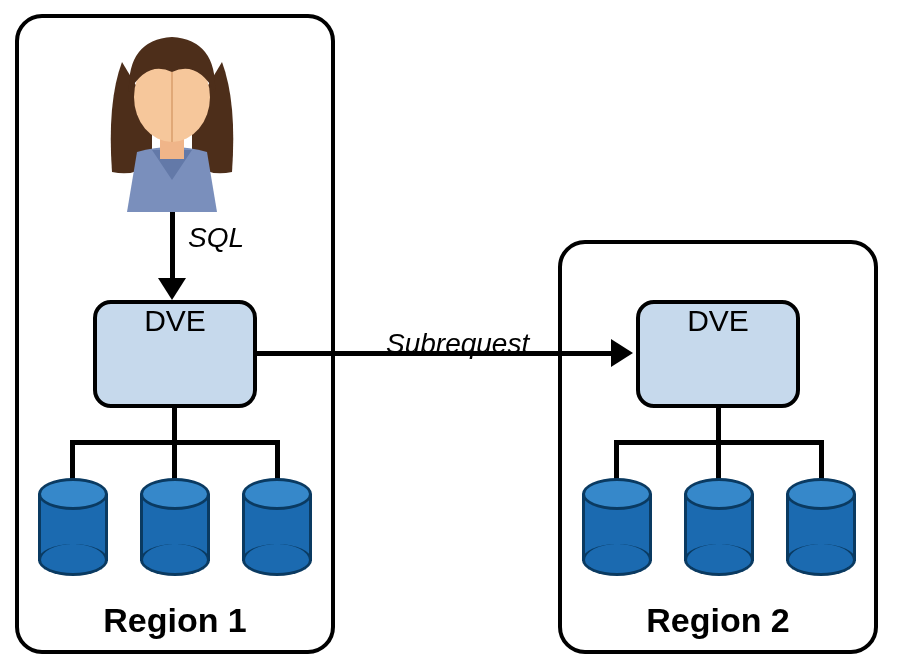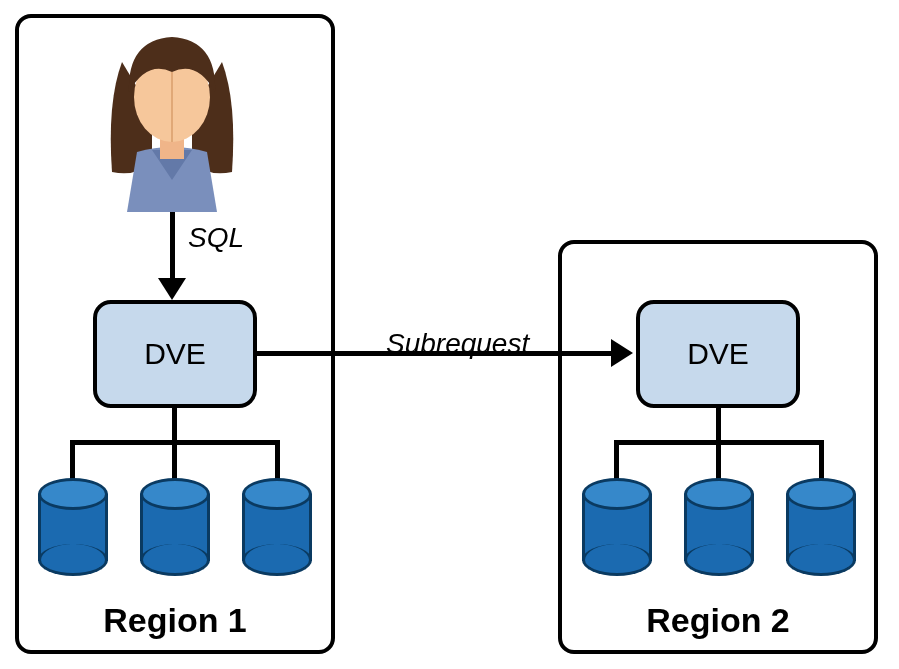--- a/index.html
+++ b/index.html
@@ -6,37 +6,36 @@
     body {
       width: 899px;
       height: 669px;
       position: relative;
       background: #fff;
       font-family: "Segoe UI", Arial, sans-serif;
     }
     .region-box {
       position: absolute;
       border: 4px solid #000;
-      border-radius: 16px;
+      border-radius: 27px;
     }
     .region-label {
       position: absolute;
       font-size: 34px;
       font-weight: 700;
       color: #000;
       width: 100%;
       text-align: center;
     }
     .dve-box {
       position: absolute;
       border: 4px solid #000;
       border-radius: 18px;
       background: #c6d9ec;
       display: flex;
-      align-items: center;
       justify-content: center;
       font-size: 30px;
       font-weight: 400;
       color: #000;
     }
     .label-text {
       position: absolute;
       font-size: 28px;
       font-style: italic;
       color: #000;

